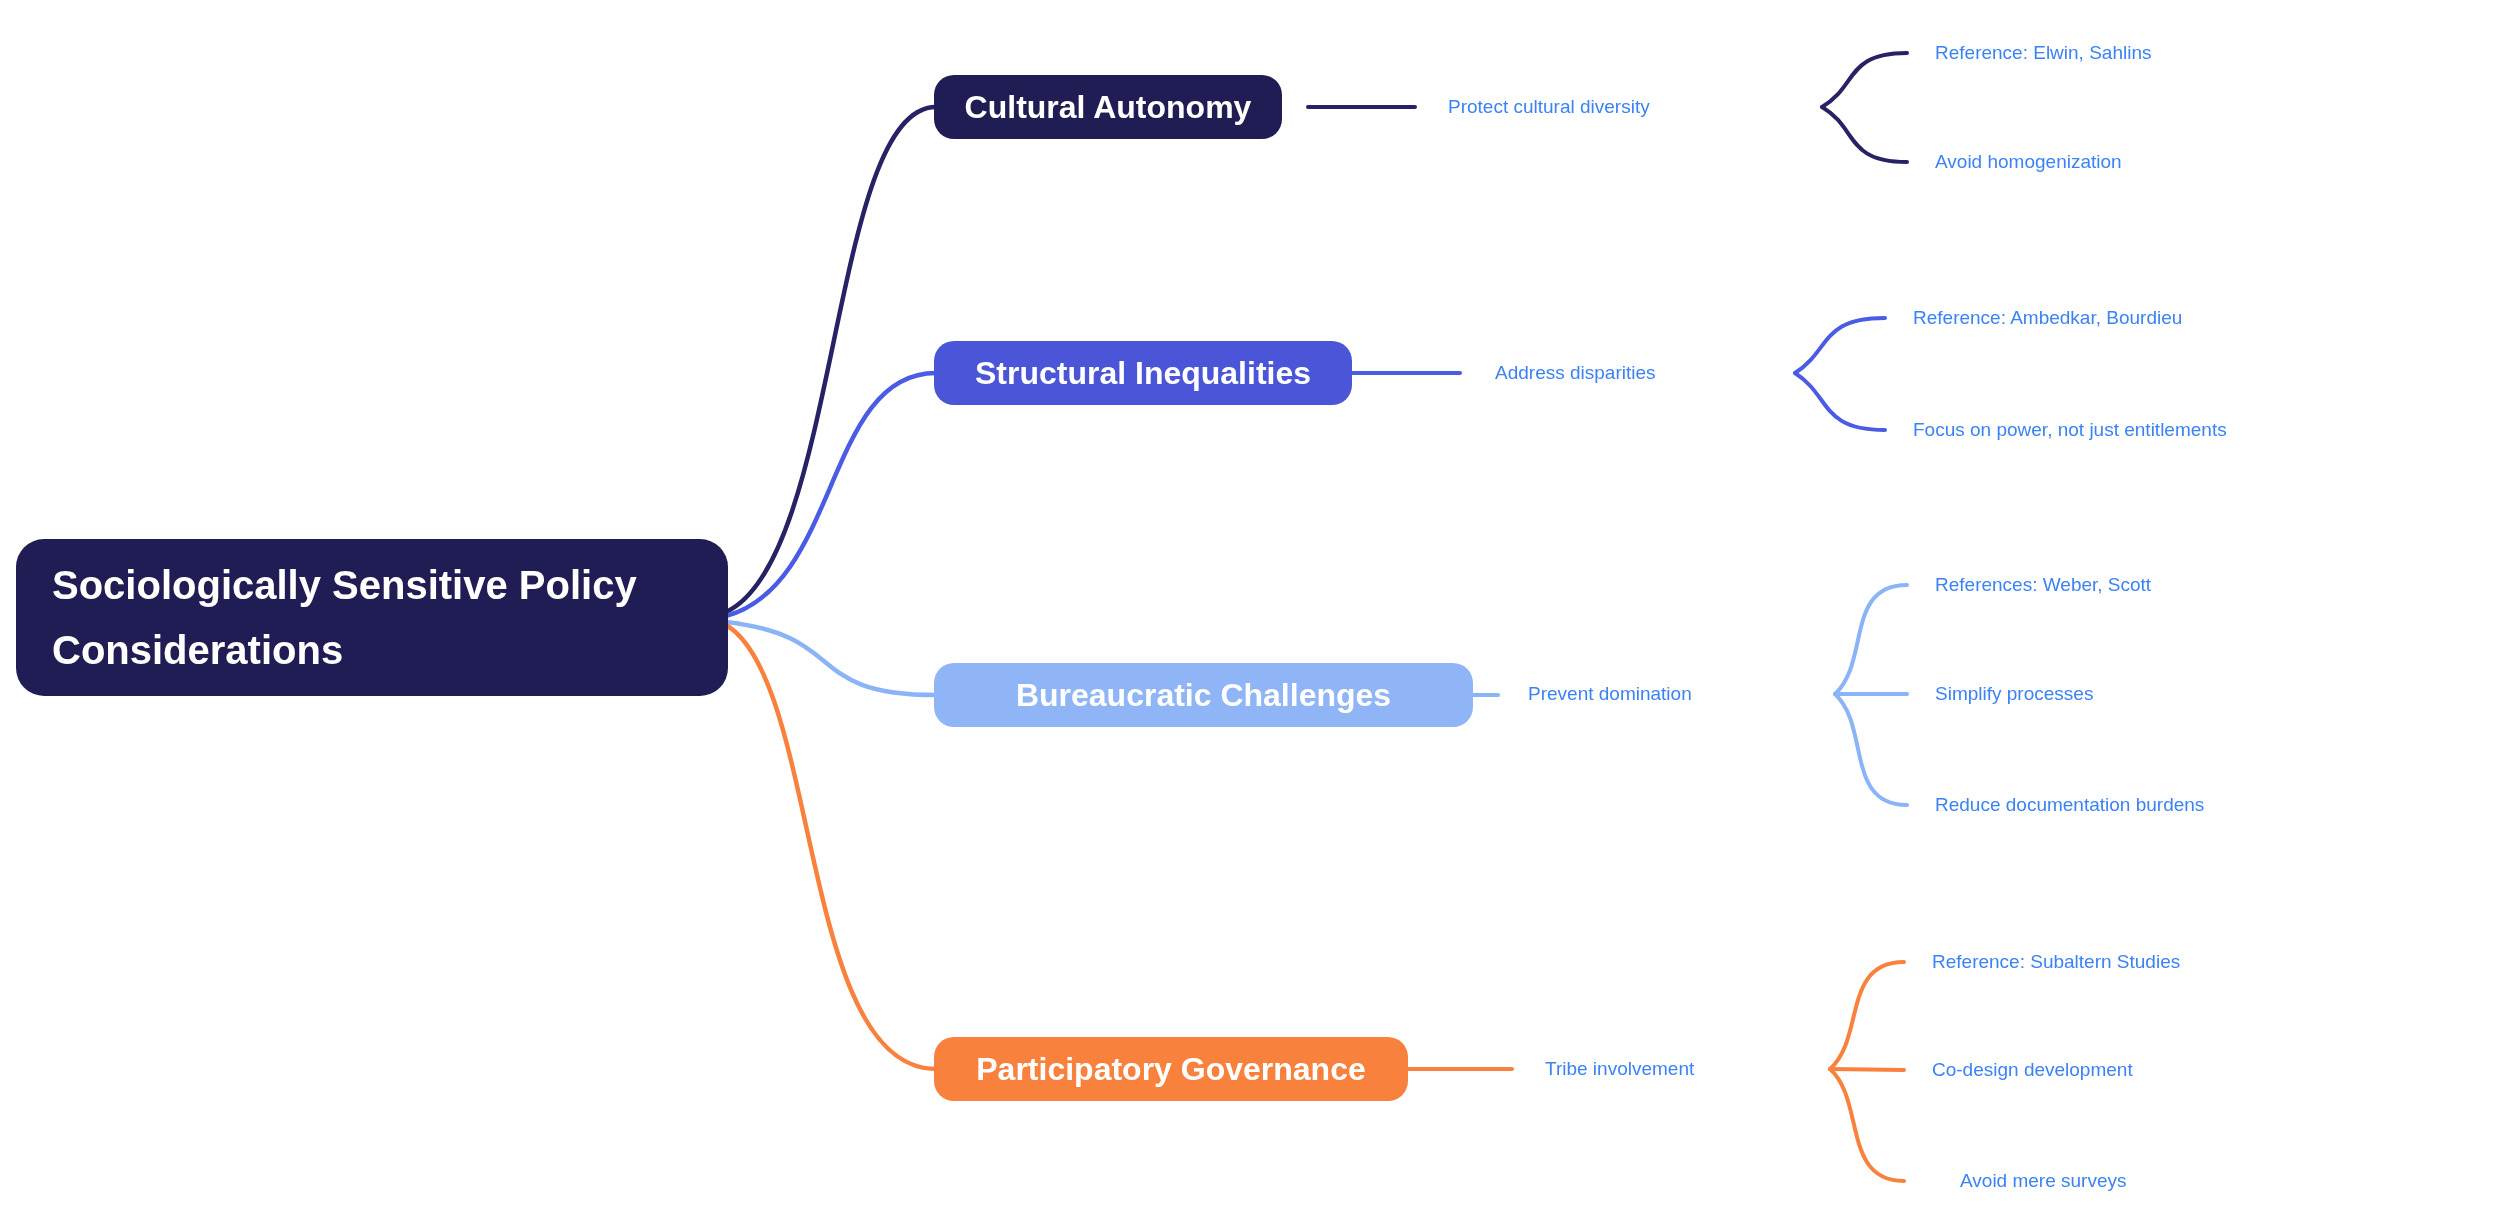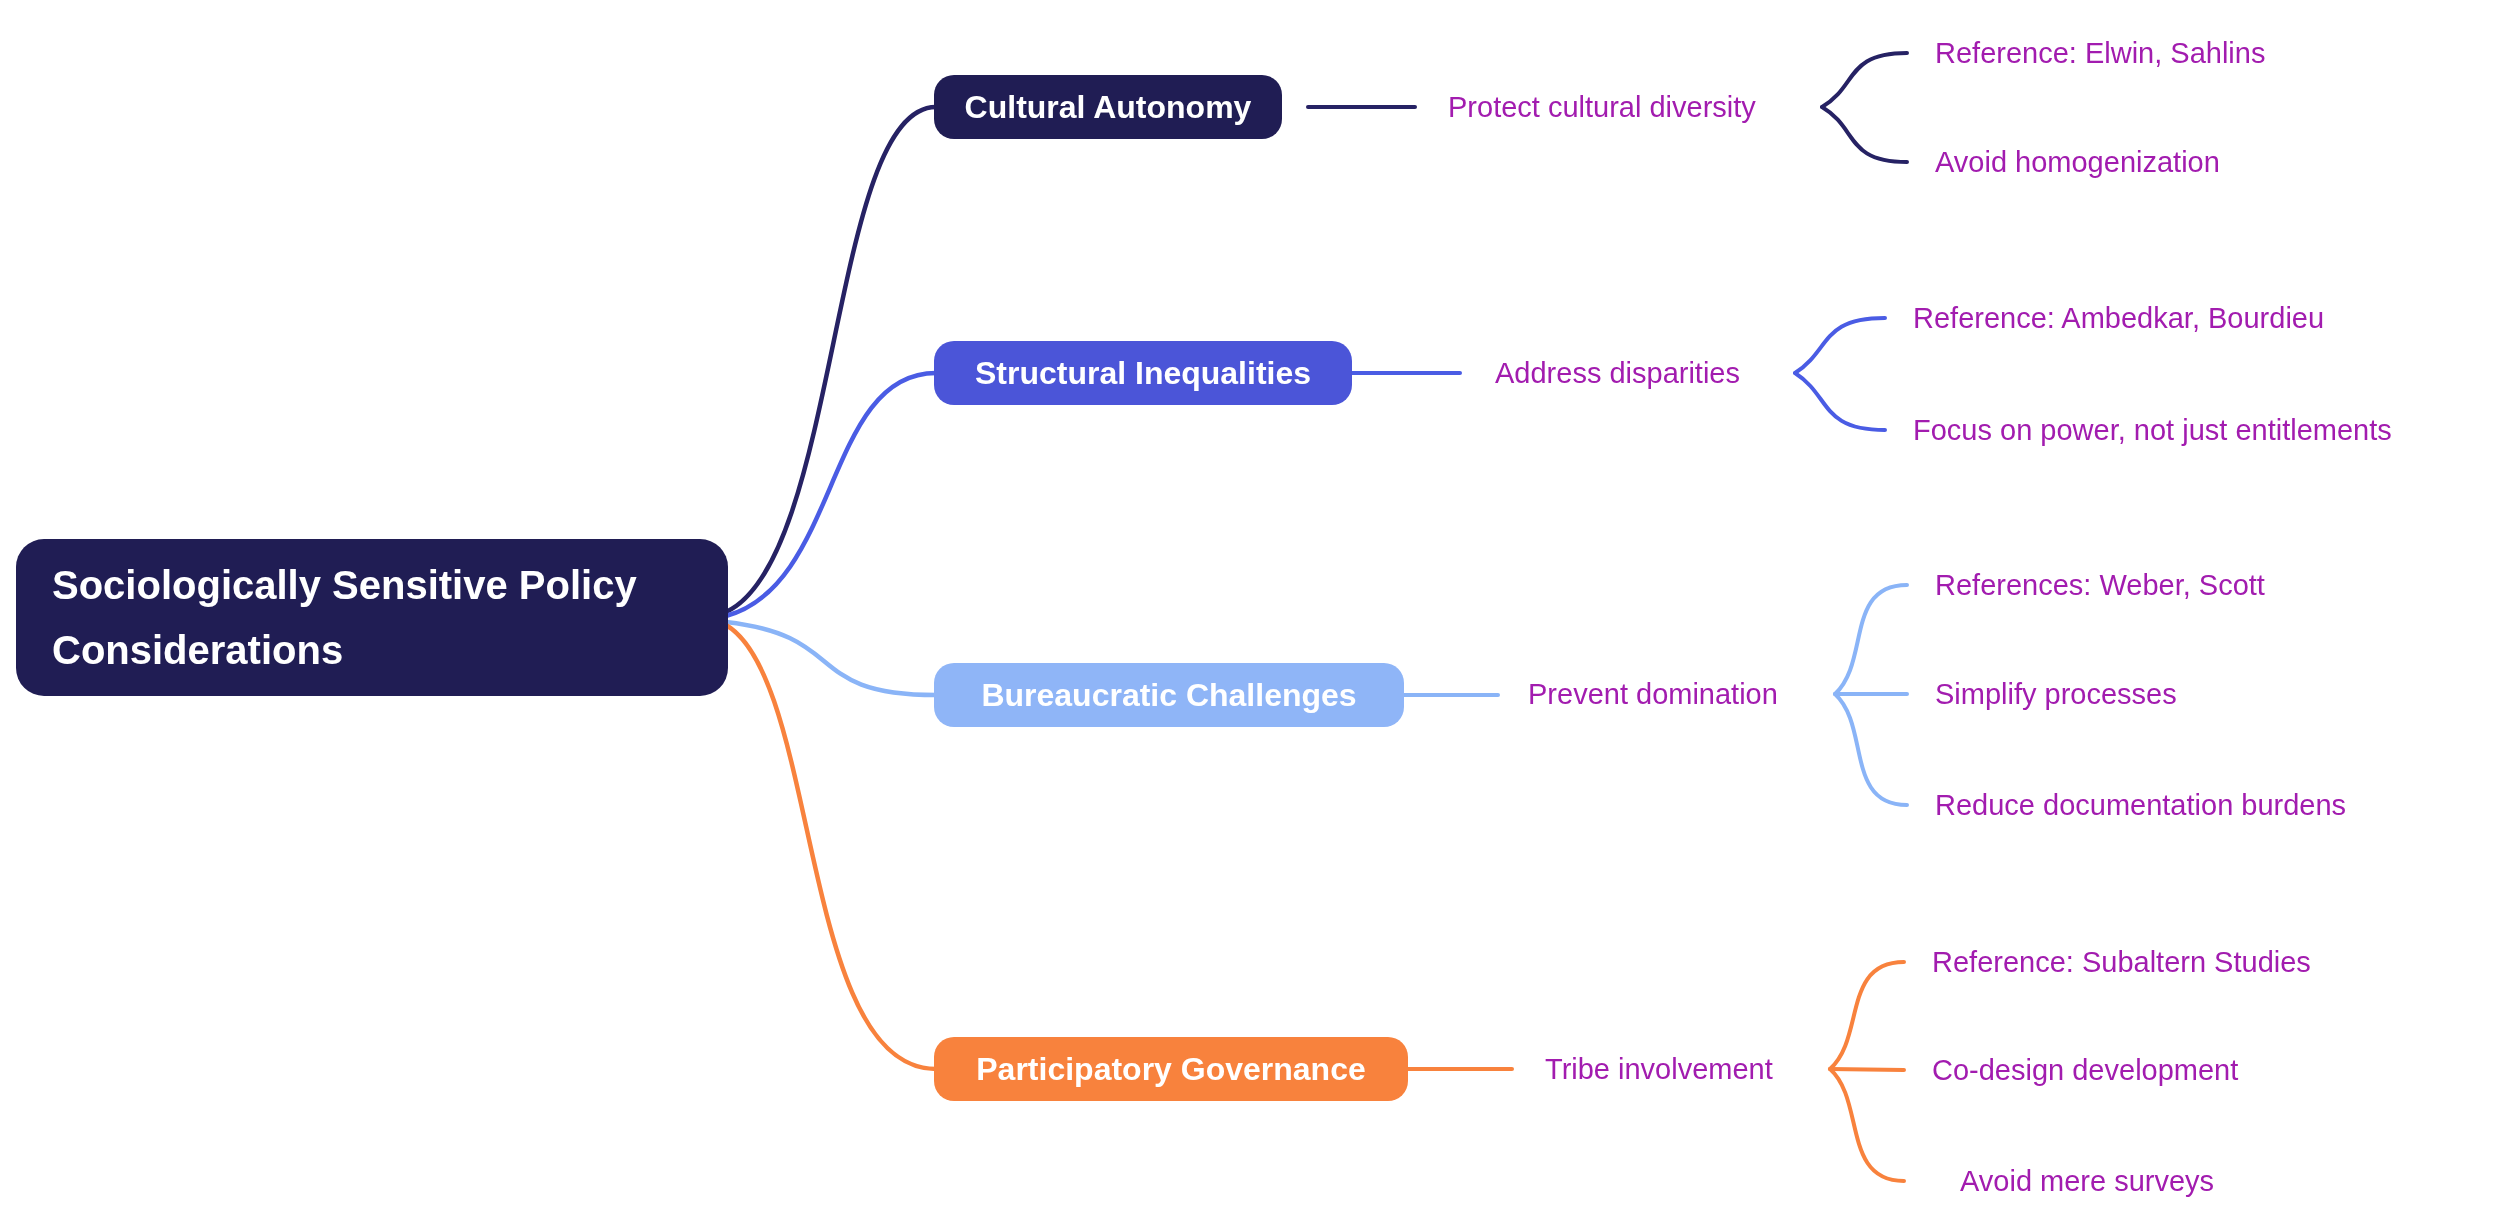--- a/index.html
+++ b/index.html
@@ -38,28 +38,28 @@
     border-radius: 28px;
     font-size: 40px;
     line-height: 1.62;
     justify-content: flex-start;
     padding: 0 36px;
     white-space: normal;
   }
   .branch-node { height: 64px; font-size: 32px; }
   #branch-node-0 { left: 934px; top: 75px;   width: 348px; }
   #branch-node-1 { left: 934px; top: 341px;  width: 418px; }
-  #branch-node-2 { left: 934px; top: 663px;  width: 470px; }
+  #branch-node-2 { left: 934px; top: 663px;  width: 539px; }
   #branch-node-3 { left: 934px; top: 1037px; width: 474px; }
 
   .subtopic, .leaf {
     position: absolute;
     transform: translateY(-50%);
-    color: #a21caf;
-    font-size: 29px;
+    color: #3b82f6;
+    font-size: 19px;
     white-space: nowrap;
   }
 </style>
 </head>
 <body>
 
 <div id="canvas">
 
   <svg id="edges" viewBox="0 0 2508 1213" xmlns="http://www.w3.org/2000/svg">
 

